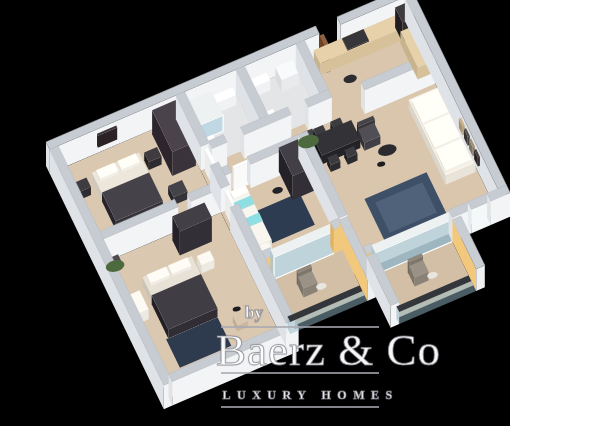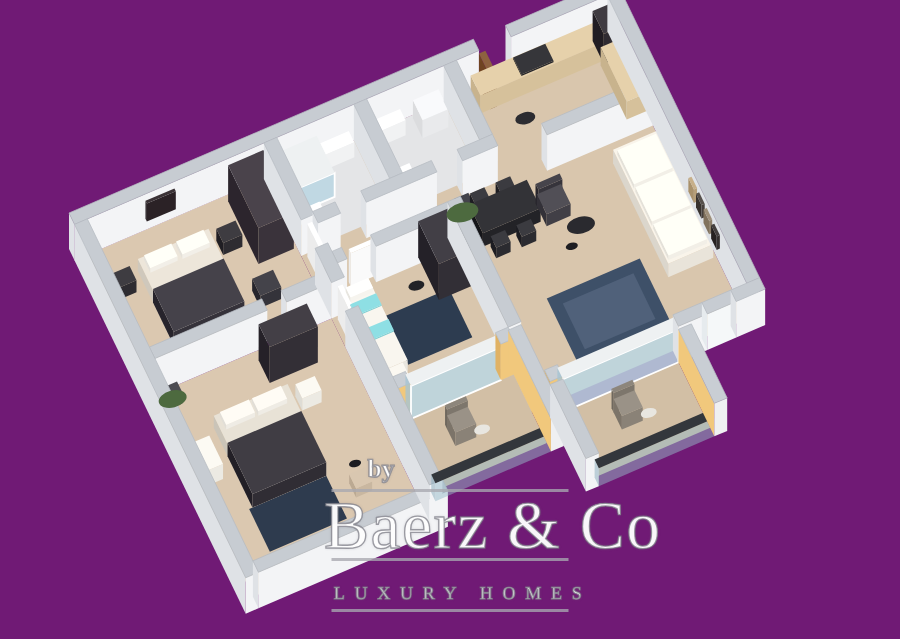--- a/index.html
+++ b/index.html
@@ -1,27 +1,27 @@
 <!DOCTYPE html>
 <html><head>
 <meta charset="utf-8">
 <style>
   html,body{margin:0;padding:0;background:#ffffff;}
-  .stage{position:relative;width:600px;height:426px;background:#701a75;overflow:hidden;
+  .stage{position:relative;width:510px;height:426px;background:#000000;overflow:hidden;
          font-family:"Liberation Serif",serif;}
   .plan-svg{position:absolute;left:0;top:0;}
   .watermark{position:absolute;left:216px;top:303px;width:168px;text-align:center;
              color:rgba(255,255,255,0.96);
              -webkit-text-stroke:0.9px rgba(122,122,132,0.72);
              text-shadow:0 0 2px rgba(120,120,130,0.45);
              user-select:none;}
   .wm-by{font-size:17px;font-weight:700;line-height:20px;position:relative;left:-46px;}
   .wm-rule{height:2px;width:158px;margin:3px auto;background:#a8a8af;opacity:0.78;}
   .wm-brand{font-size:45px;font-weight:400;line-height:38px;letter-spacing:1px;white-space:nowrap;}
-  .wm-tagline{font-size:12px;font-weight:400;line-height:15px;letter-spacing:6.5px;
+  .wm-tagline{font-size:12px;font-weight:700;line-height:15px;letter-spacing:6.5px;
               text-indent:6.5px;white-space:nowrap;margin-top:14px;}
 </style>
 </head>
 <body>
 
 <div class="stage">
   <svg class="plan-svg" width="600" height="426" viewBox="0 0 600 426">
       <polygon points="175.9,119.3 404.9,20.9 497.8,212.8 268.9,311.2" fill="#d9c6ad"></polygon>
       <polygon points="58.2,169.9 175.9,119.3 217.3,204.8 99.6,255.4" fill="#dbc8b0"></polygon>
       <polygon points="103.3,263.0 221.0,212.4 286.3,347.3 168.6,397.9" fill="#dbc8b0"></polygon>

